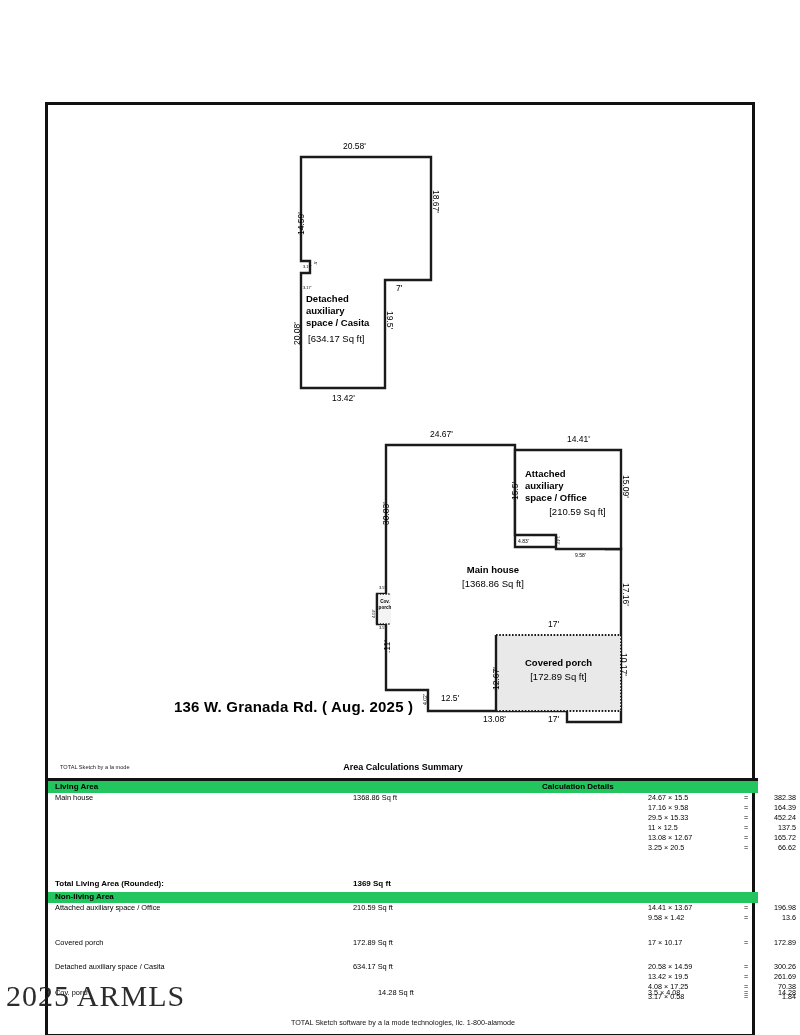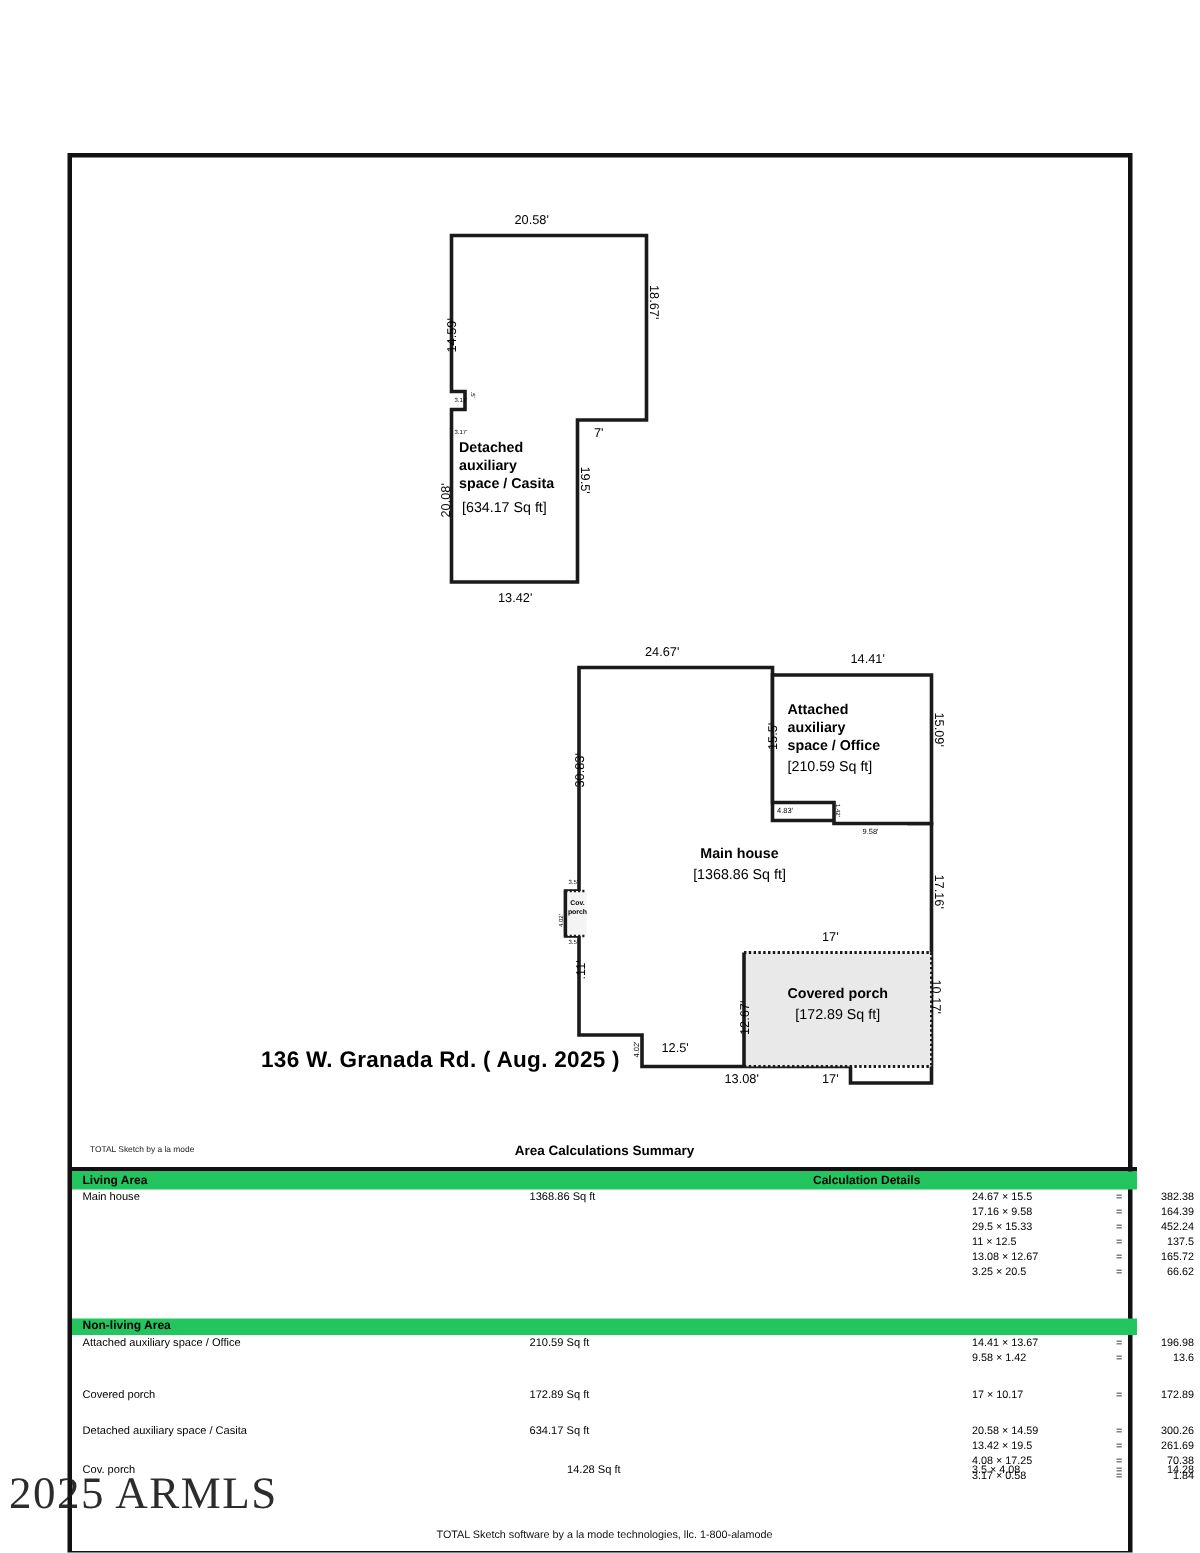--- a/index.html
+++ b/index.html
@@ -183,21 +183,21 @@
       <div class="lbl dim" style="left:495px;top:329px;margin-left:24px;">14.41'</div>
       <div class="lbl dim vert-r" style="left:583px;top:370px;">15.09'</div>
       <div class="lbl dim-sm" style="left:470px;top:434px;">4.83'</div>
       <div class="lbl dim-xs vert-r" style="left:512px;top:431px;">1.42'</div>
       <div class="lbl dim-sm" style="left:527px;top:448px;">9.58'</div>
       <div class="lbl dim vert-r" style="left:583px;top:478px;">17.16'</div>
 
       <div class="lbl roomname" style="left:477px;top:363px;width:110px;text-align:left;">Attached</div>
       <div class="lbl roomname" style="left:477px;top:375px;width:110px;text-align:left;">auxiliary</div>
       <div class="lbl roomname" style="left:477px;top:387px;width:110px;text-align:left;">space / Office</div>
-      <div class="lbl roomarea" style="left:477px;top:401px;width:105px;text-align:left;">[210.59 Sq ft]</div>
+      <div class="lbl roomarea" style="left:477px;top:401px;width:105px;text-align:center;">[210.59 Sq ft]</div>
 
       <div class="lbl dim" style="left:500px;top:514px;">17'</div>
       <div class="lbl dim" style="left:500px;top:609px;">17'</div>
       <div class="lbl dim vert-r" style="left:581px;top:548px;">10.17'</div>
       <div class="lbl roomname" style="left:453px;top:552px;width:115px;">Covered porch</div>
       <div class="lbl roomarea" style="left:453px;top:566px;width:115px;">[172.89 Sq ft]</div>
 
       <div class="title-addr" style="left:126px;top:593px;">136 W. Granada Rd. ( Aug. 2025 )</div>
     </div>
 
@@ -246,20 +246,24 @@
           <div class="calc" style="position:relative;height:10px;">
             <span class="c1">3.25 × 20.5</span>
             <span class="c2">=</span>
             <span class="c3">66.62</span>
           </div>
         </div>
       </div>
 
       <div style="height:72px;"></div>
 
+      <div class="row" style="height:13px;">
+        <div class="rowlabel b">Total Living Area (Rounded):</div>
+        <div class="rowvalue b">1369 Sq ft</div>
+      </div>
 
       <div class="band" style="height:11px;">
         <div class="bandlabel" style="top:0;">Non-living Area</div>
       </div>
 
       <div class="row" style="height:14px;">
         <div class="rowlabel">Attached  auxiliary  space / Office</div>
         <div class="rowvalue">210.59 Sq ft</div>
         <div class="calcbox" style="height:auto;">
           <div class="calc" style="position:relative;height:10px;">

